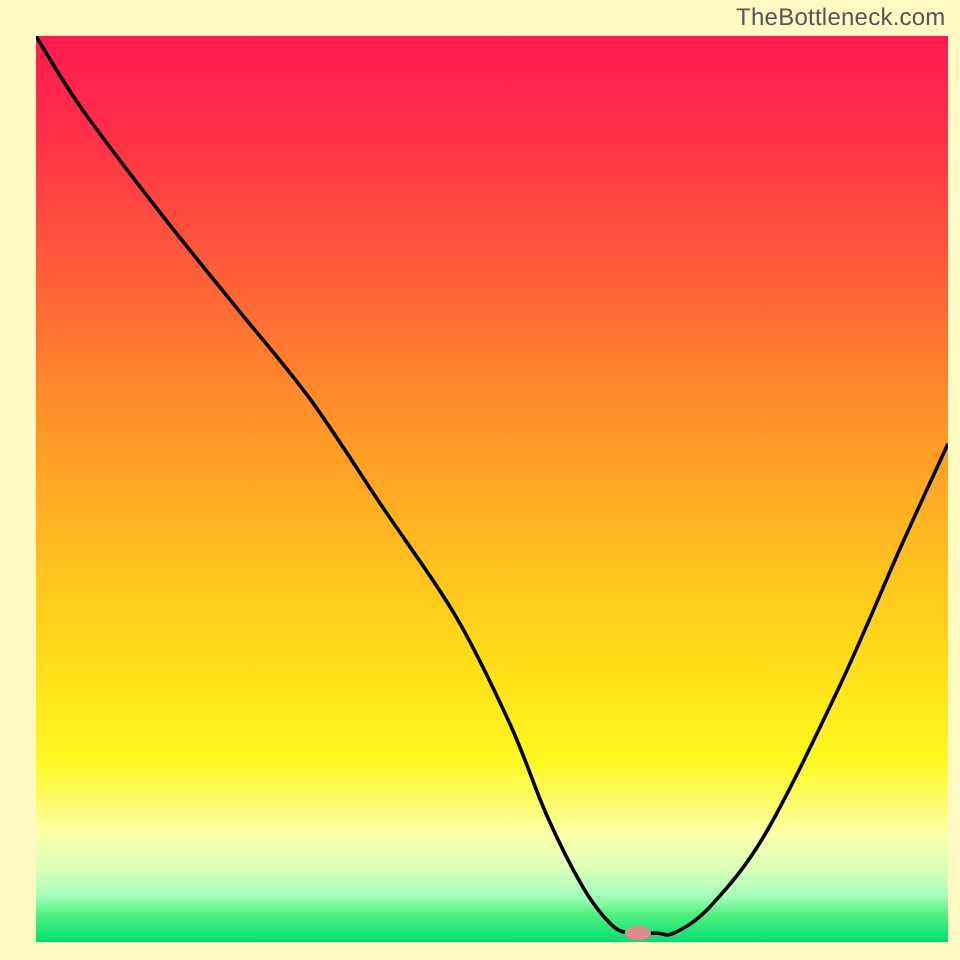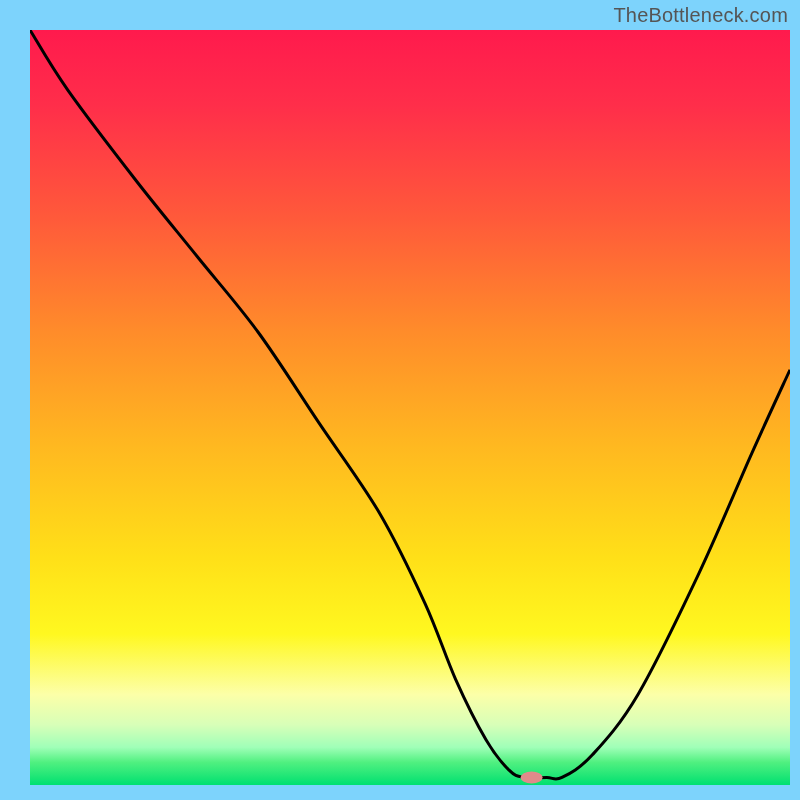--- a/index.html
+++ b/index.html
@@ -8,21 +8,21 @@
     width: 800px;
     height: 800px;
     overflow: hidden;
     background: #000;
     font-family: Arial, sans-serif;
   }
   .container {
     position: relative;
     width: 800px;
     height: 800px;
-    background: #7dd3fc;
+    background: #fef9c3;
   }
   .plot-area {
     position: absolute;
     left: 30px;
     top: 30px;
     width: 760px;
     height: 755px;
     background: linear-gradient(to bottom,
       #ff1a4d 0%,
       #ff2e4a 10%,

